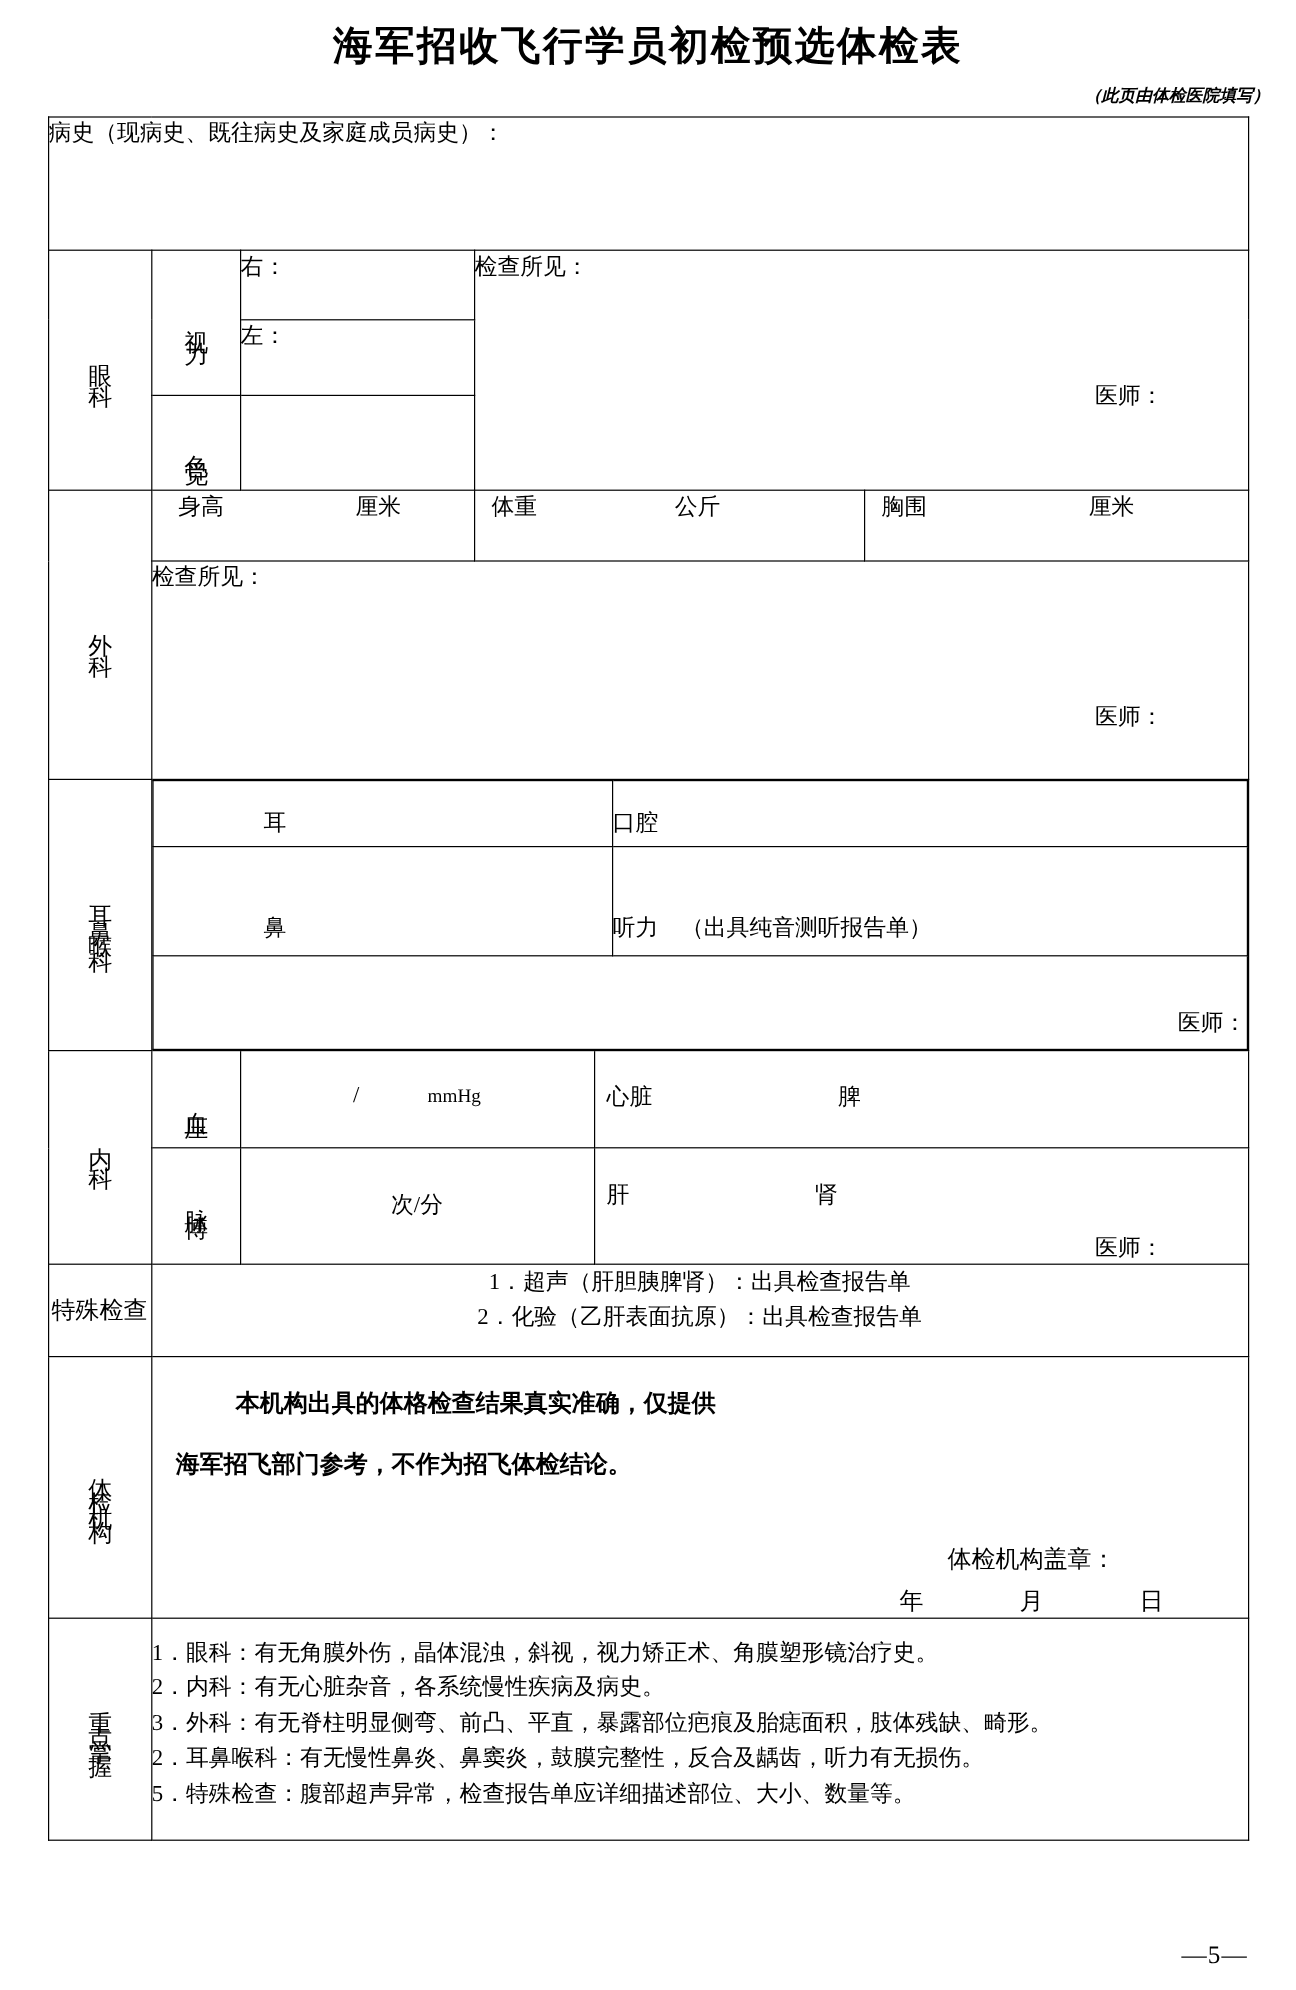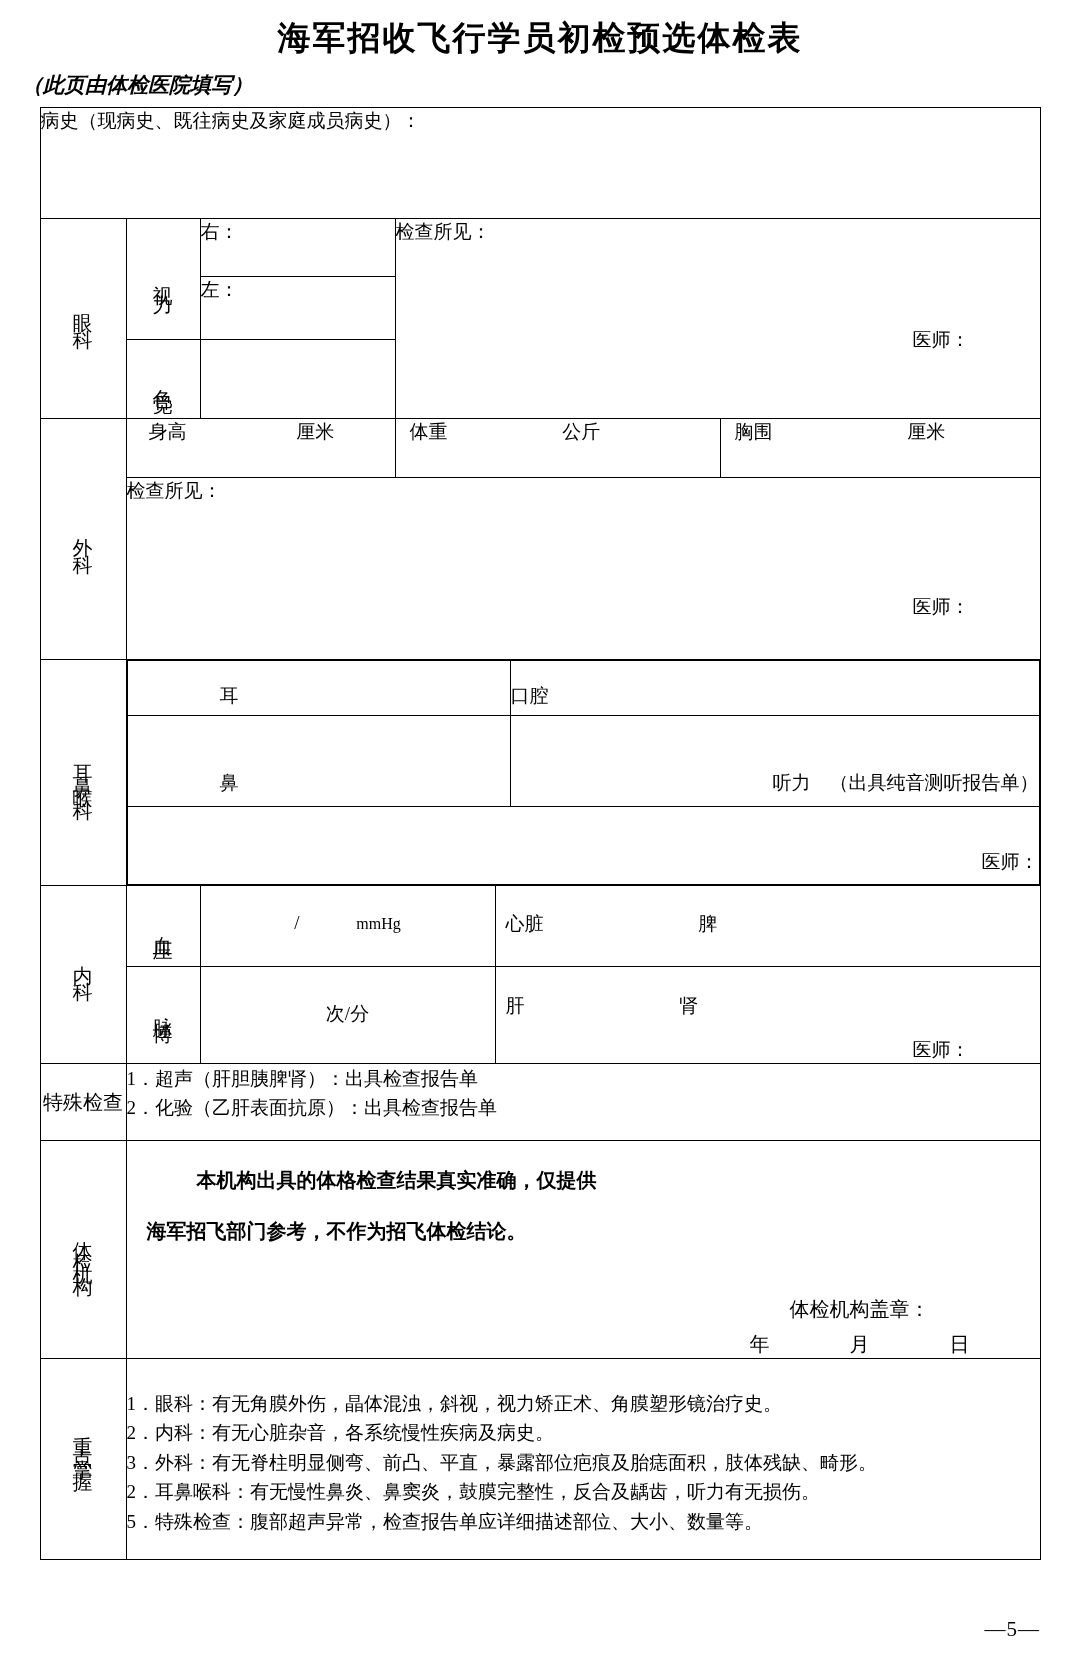--- a/index.html
+++ b/index.html
@@ -23,22 +23,22 @@
   }
   .doc-title {
     text-align: center;
     font-size: 33px;
     font-weight: bold;
     letter-spacing: 2px;
     margin-top: 10px;
     font-family: "DejaVu Serif", serif;
   }
   .doc-subtitle {
-    text-align: left;
-    font-size: 21px;
+    text-align: right;
+    font-size: 14px;
     font-weight: bold;
     font-style: italic;
     margin-top: 10px;
     margin-bottom: 8px;
     font-family: Liberation Serif, serif;
   }
   table.form {
     border-collapse: collapse;
     width: 1000px;
     margin: 0 auto;
@@ -217,21 +217,21 @@
               <span>耳</span>
             </td>
             <td style="padding:22px 0 0 0;">
               <span>口腔</span>
             </td>
           </tr>
           <tr>
             <td style="padding:54px 0 0 92px;">
               <span>鼻</span>
             </td>
-            <td style="padding:54px 0 0 0;text-align:right;">
+            <td style="padding:54px 0 0 0;">
               <span class="nowrap">听力　（出具纯音测听报告单）</span>
             </td>
           </tr>
           <tr>
             <td colspan="2" class="sig-right" style="padding-top:42px;">医师：</td>
           </tr>
         </tbody>
             </table>
       </td>
     </tr>
@@ -275,21 +275,21 @@
     </tr>
 
     <tr>
       <td>
         <div class="label-v-wrap" style="height:76px;align-items:center;">
           <div style="text-align:center; line-height:1.35; font-size:20px;">
             <div>特殊检查</div>
           </div>
         </div>
       </td>
-      <td colspan="5" class="cell-pad" style="height:76px;">
+      <td colspan="5" class="cell-pad" style="height:76px;text-align:center;">
         <div class="list-line">1．超声（肝胆胰脾肾）：出具检查报告单</div>
         <div class="list-line">2．化验（乙肝表面抗原）：出具检查报告单</div>
       </td>
     </tr>
 
     <tr>
       <td>
         <div class="label-v-wrap" style="height:215px;">
           <span class="vert-label" style="letter-spacing:12px;">体检机构</span>
         </div>
@@ -301,21 +301,21 @@
         <div style="margin-top:8px; text-align:right; padding-right:70px; font-size:20px;">年　　　　月　　　　日</div>
       </td>
     </tr>
 
     <tr>
       <td>
         <div class="label-v-wrap" style="height:170px;">
           <span class="vert-label" style="letter-spacing:12px;">重点掌握</span>
         </div>
       </td>
-      <td colspan="5" class="cell-pad" style="height:170px; padding-top:30px;">
+      <td colspan="5" class="cell-pad" style="height:170px; padding-top:14px;">
         <div class="list-line">1．眼科：有无角膜外伤，晶体混浊，斜视，视力矫正术、角膜塑形镜治疗史。</div>
         <div class="list-line">2．内科：有无心脏杂音，各系统慢性疾病及病史。</div>
         <div class="list-line">3．外科：有无脊柱明显侧弯、前凸、平直，暴露部位疤痕及胎痣面积，肢体残缺、畸形。</div>
         <div class="list-line">2．耳鼻喉科：有无慢性鼻炎、鼻窦炎，鼓膜完整性，反合及龋齿，听力有无损伤。</div>
         <div class="list-line">5．特殊检查：腹部超声异常，检查报告单应详细描述部位、大小、数量等。</div>
       </td>
     </tr>
   </tbody>
     </table>
 

